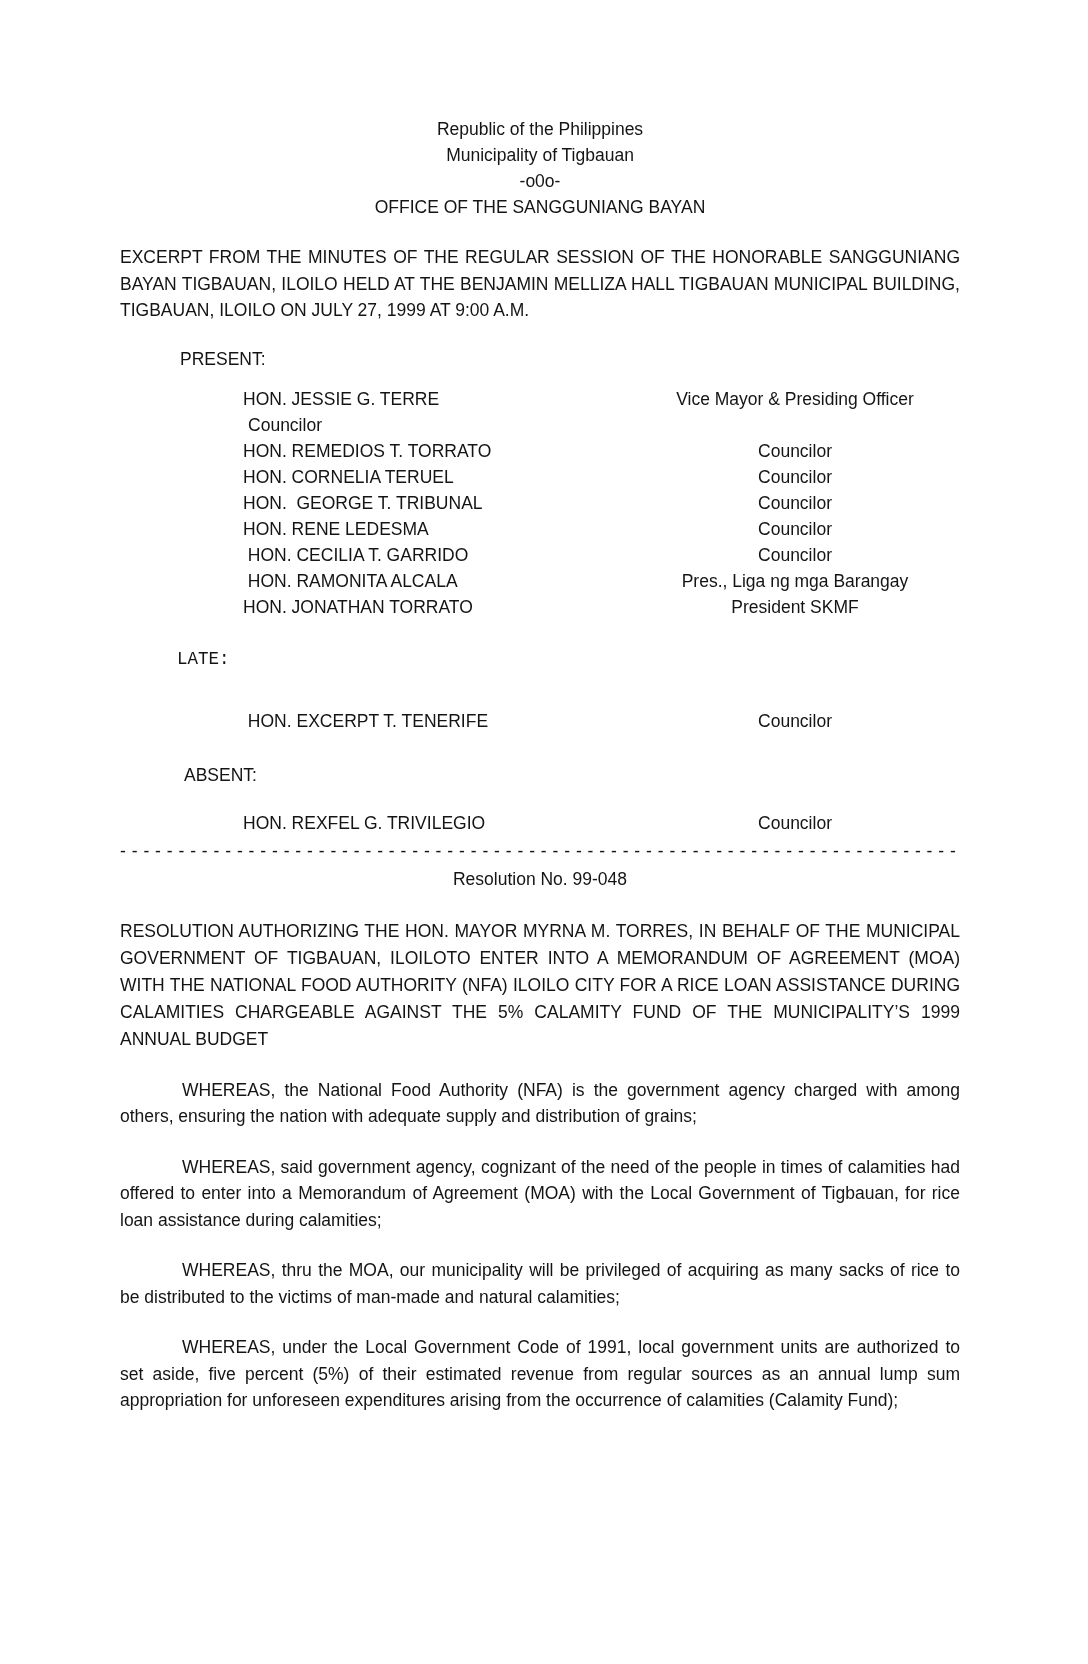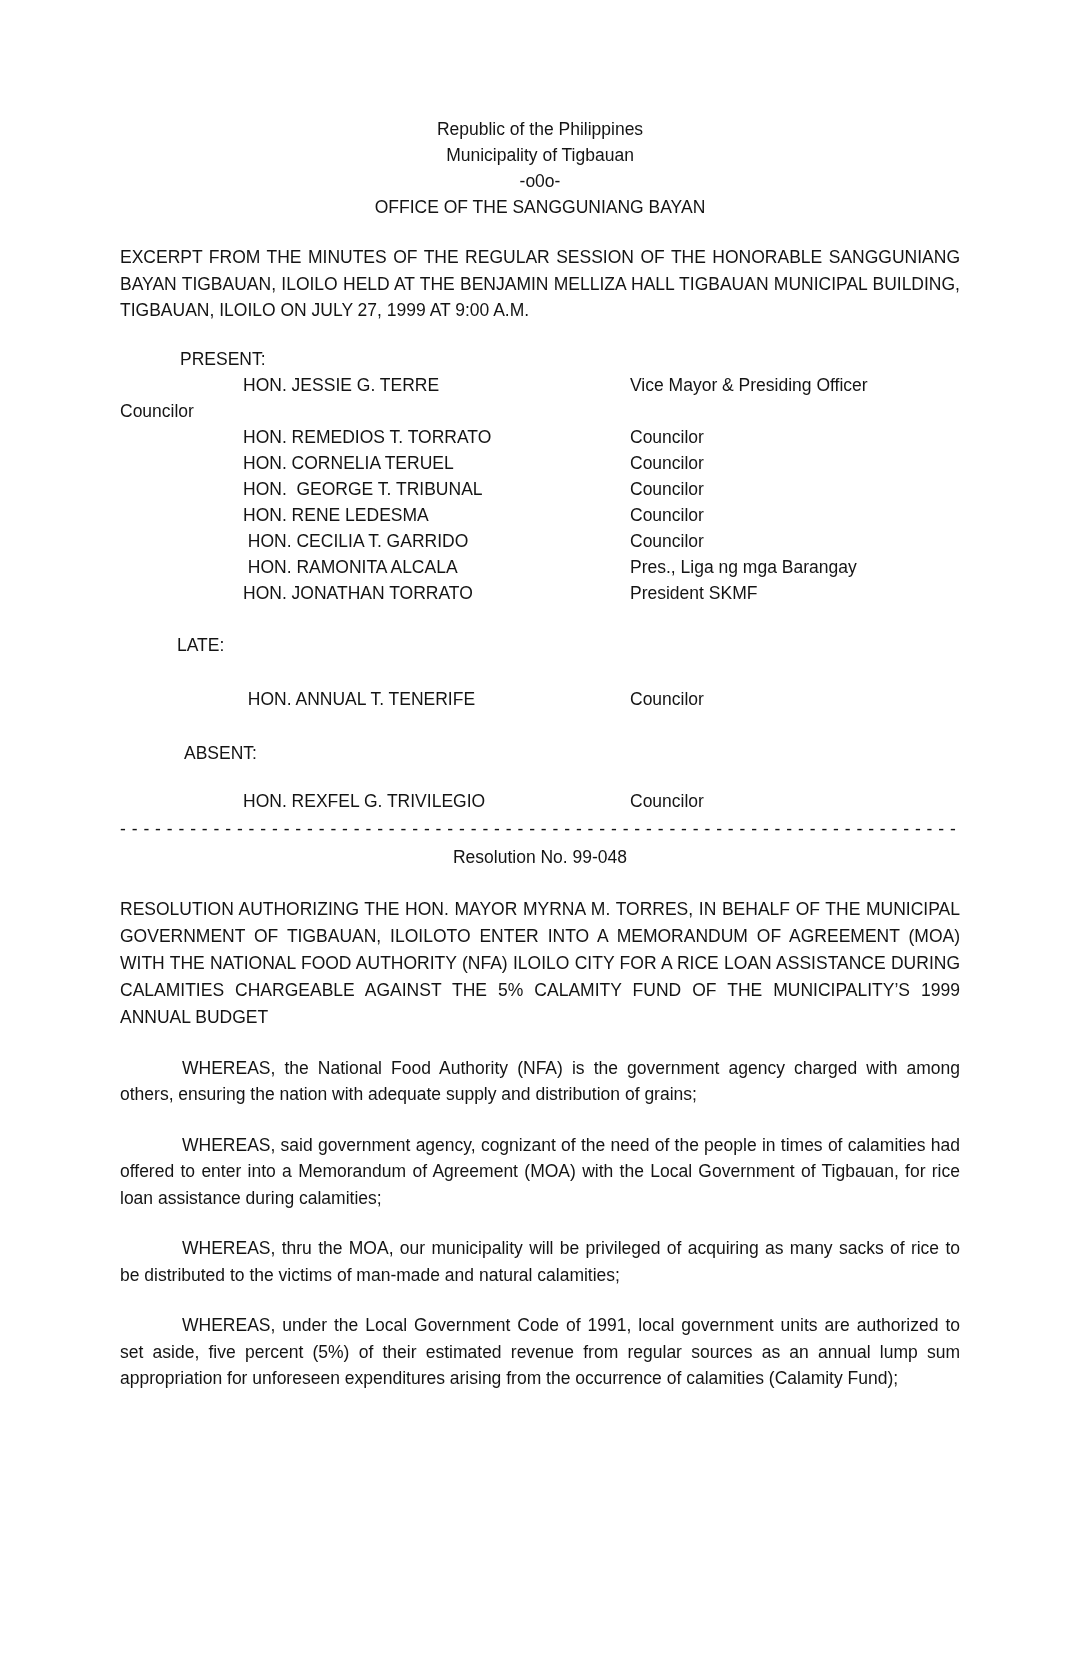--- a/index.html
+++ b/index.html
@@ -28,37 +28,39 @@
     line-height: 26px;
   }
   .para-justify {
     text-align: justify;
     line-height: 26.5px;
   }
   .excerpt {
     margin-bottom: 22px;
   }
   .section-label {
+    margin-bottom: 14px;
   }
   .label-present { padding-left: 60px; }
-  .label-late    { padding-left: 57px; margin-top: 26px; margin-bottom: 28px; }
+  .label-late    { padding-left: 57px; margin-top: 26px; margin-bottom: 36px; font-family: Liberation Mono, monospace; }
   .label-absent  { padding-left: 64px; margin-top: 28px; margin-bottom: 22px; }
   .roster-row {
     display: flex;
     line-height: 26px;
     gap: 13px;
   }
   .roster-name {
     padding-left: 123px;
     white-space: pre;
     flex: 1 1 auto;
   }
   .roster-position {
     flex: 0 0 330px;
     width: 330px;
+    text-align: center;
     white-space: nowrap;
   }
   .divider {
     white-space: nowrap;
     overflow: hidden;
     letter-spacing: 0.5px;
     line-height: 26px;
     margin-top: 2px;
   }
   .resolution-no {
@@ -127,21 +129,21 @@
     <div class="roster-row">
       <span class="roster-name">HON. JONATHAN TORRATO</span>
       <span class="roster-position">President SKMF</span>
     </div>
   </div>
 
   <div class="section-label label-late">LATE:</div>
 
   <div>
     <div class="roster-row">
-      <span class="roster-name"> HON. ANNUAL T. TENERIFE</span>
+      <span class="roster-name"> HON. EXCERPT T. TENERIFE</span>
       <span class="roster-position">Councilor</span>
     </div>
   </div>
 
   <div class="section-label label-absent">ABSENT:</div>
 
   <div>
     <div class="roster-row">
       <span class="roster-name">HON. REXFEL G. TRIVILEGIO</span>
       <span class="roster-position">Councilor</span>

